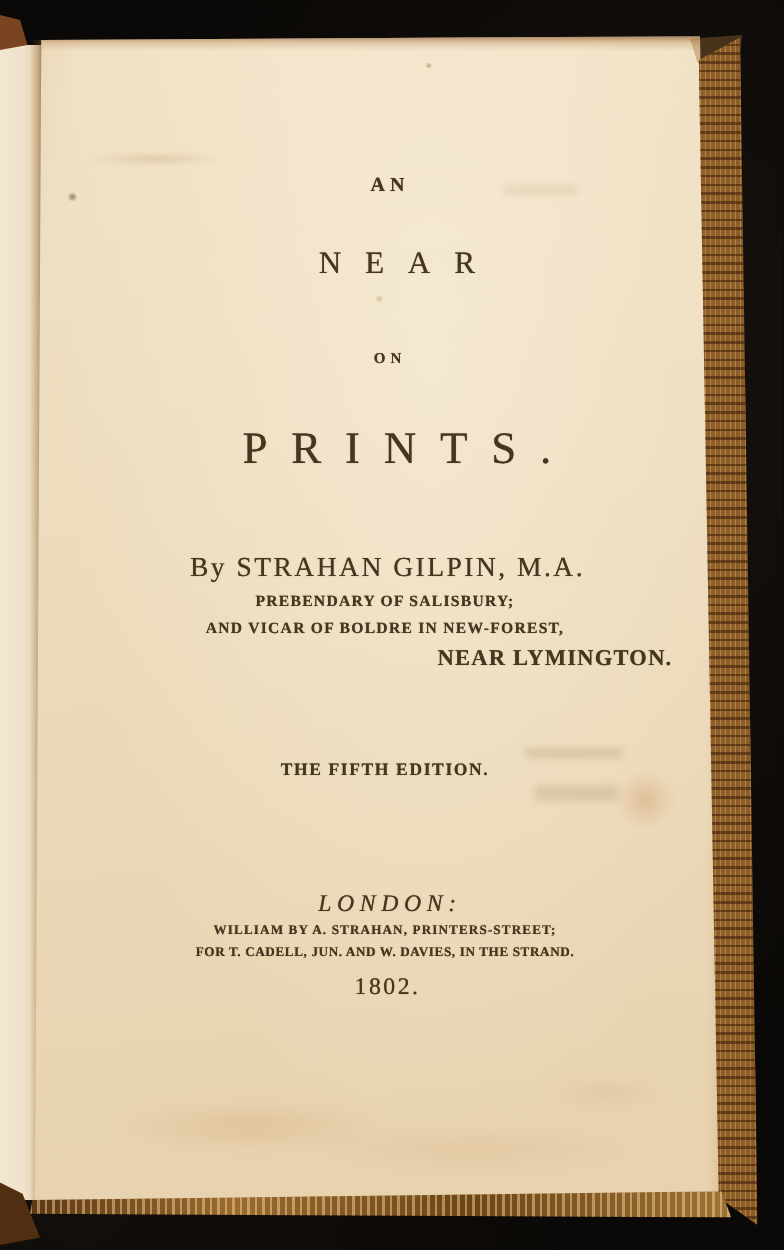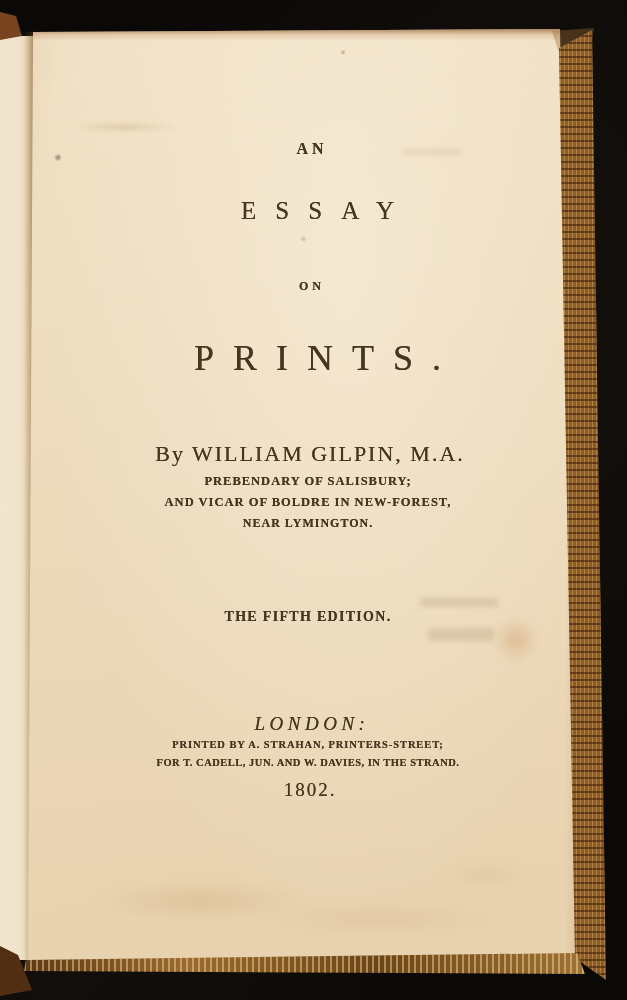--- a/index.html
+++ b/index.html
@@ -97,21 +97,21 @@
     color:#45361f;text-shadow:0 0 0.6px rgba(69,54,31,0.85);
     white-space:nowrap;
   }
   .t-an      {top:140px;font-size:16px;letter-spacing:4px;padding-left:4px;font-weight:bold;}
   .t-essay   {top:197px;font-size:25px;letter-spacing:19px;padding-left:19px;}
   .t-on      {top:279px;font-size:12px;letter-spacing:4px;padding-left:4px;font-weight:bold;}
   .t-prints  {top:337px;font-size:36px;letter-spacing:19px;padding-left:19px;}
   .t-byline  {top:441px;font-size:22px;letter-spacing:2px;padding-left:2px;}
   .t-auth1   {top:474px;font-size:12.5px;letter-spacing:1px;font-weight:bold;text-align:center;}
   .t-auth2   {top:495px;font-size:12.5px;letter-spacing:1px;font-weight:bold;}
-  .t-auth3   {top:516px;font-size:12px;letter-spacing:1px;font-weight:bold;}
+  .t-auth3   {top:516px;font-size:18px;letter-spacing:1px;font-weight:bold;text-align:right;}
   .t-edition {top:609px;font-size:14px;letter-spacing:1.3px;font-weight:bold;}
   .t-city    {top:713px;font-size:19px;letter-spacing:4.5px;padding-left:4px;font-style:italic;}
   .t-printer {top:739px;font-size:10.5px;letter-spacing:0.9px;font-weight:bold;}
   .t-publisher{top:757px;font-size:10.5px;letter-spacing:0.5px;font-weight:bold;}
   .t-year    {top:779px;font-size:19px;letter-spacing:2px;padding-left:2px;}
 </style>
 </head>
 <body>
 
 <div class="scene">
@@ -130,33 +130,33 @@
     <div class="spot s4"></div>
     <div class="spot s5"></div>
     <div class="spot s6"></div>
     <div class="spot s7"></div>
     <div class="spot s8"></div>
     <div class="ghost g1"></div>
     <div class="ghost g2"></div>
     <div class="ghost g3"></div>
 
     <div class="tx t-an">AN</div>
-    <div class="tx t-essay">ESSAY</div>
+    <div class="tx t-essay">NEAR</div>
     <div class="tx t-prints">PRINTS.</div>
     <div class="tx t-on">ON</div>
 
-    <div class="tx t-byline">By WILLIAM GILPIN, M.A.</div>
+    <div class="tx t-byline">By STRAHAN GILPIN, M.A.</div>
     <div class="tx t-auth1">PREBENDARY OF SALISBURY;</div>
     <div class="tx t-auth2">AND VICAR OF BOLDRE IN NEW-FOREST,</div>
     <div class="tx t-auth3">NEAR LYMINGTON.</div>
 
     <div class="tx t-edition">THE FIFTH EDITION.</div>
 
     <div class="tx t-city">LONDON:</div>
-    <div class="tx t-printer">PRINTED BY A. STRAHAN, PRINTERS-STREET;</div>
+    <div class="tx t-printer">WILLIAM BY A. STRAHAN, PRINTERS-STREET;</div>
     <div class="tx t-publisher">FOR T. CADELL, JUN. AND W. DAVIES, IN THE STRAND.</div>
     <div class="tx t-year">1802.</div>
   </div>
 
   <div class="gilt-top-corner"></div>
   <div class="gilt-right"></div>
   <div class="gilt-bottom"></div>
   <div class="leather-top-left"></div>
   <div class="leather-bottom-left"></div>
 </div>

